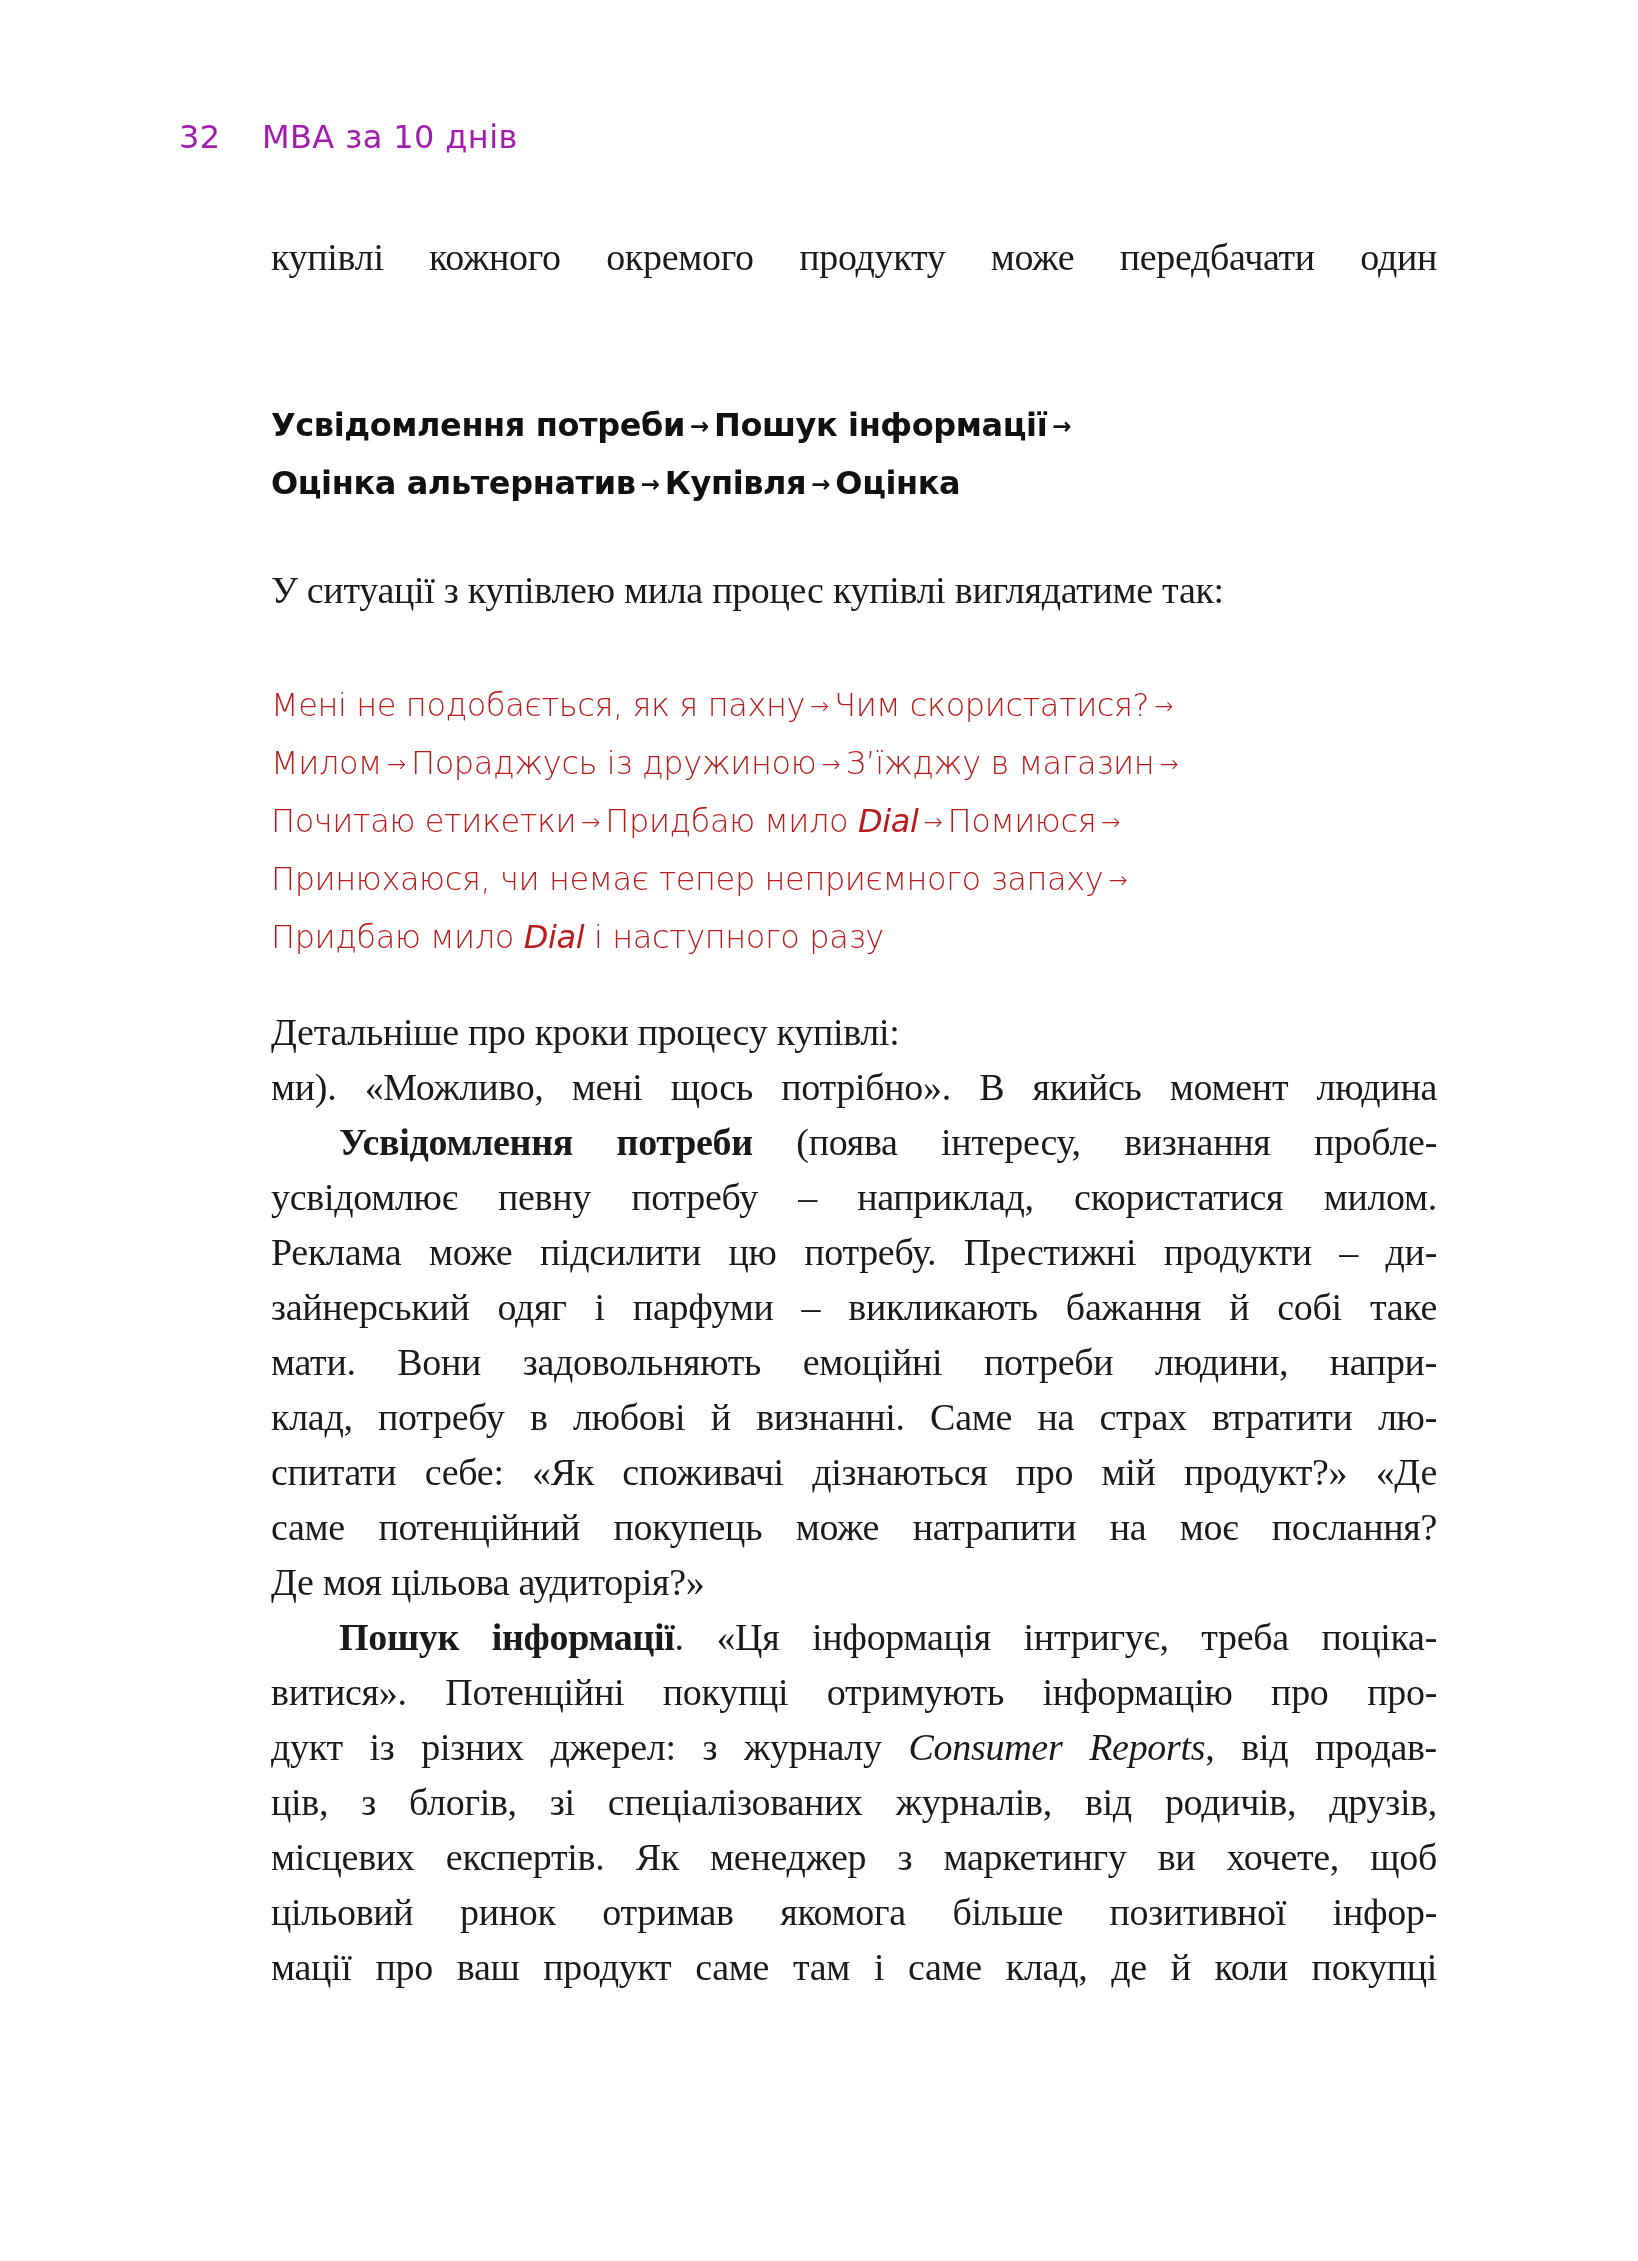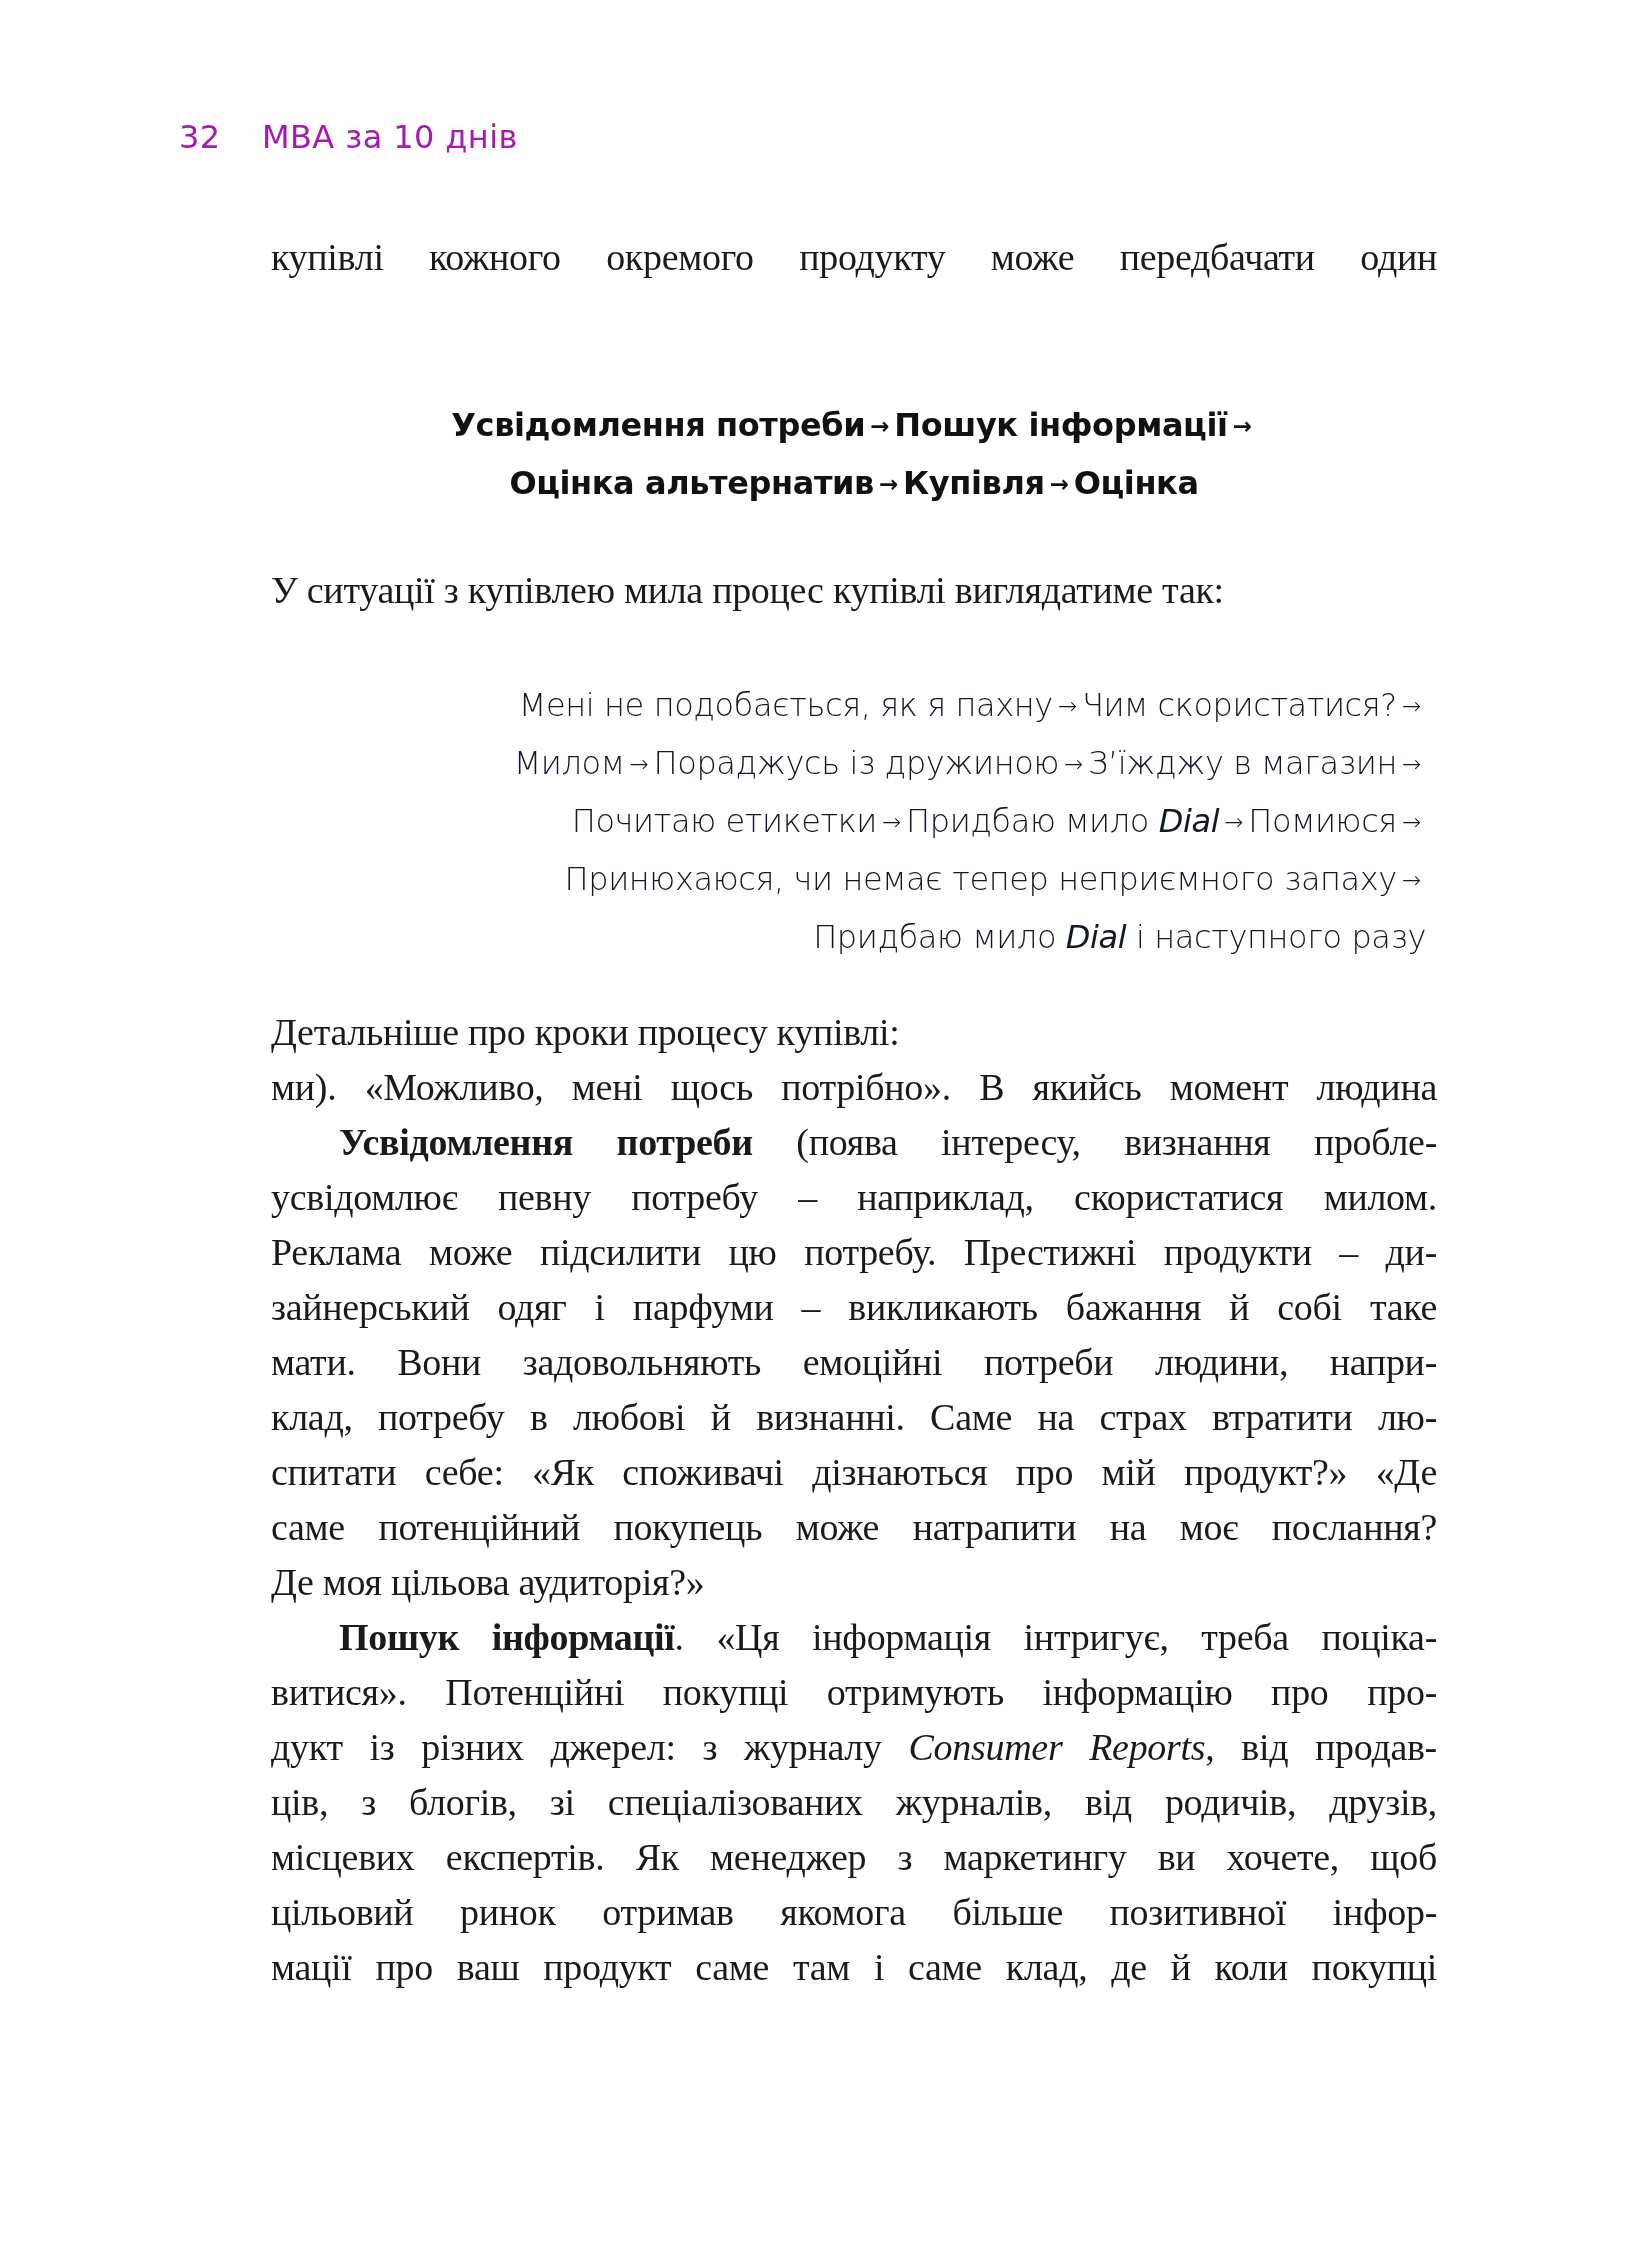--- a/index.html
+++ b/index.html
@@ -39,38 +39,38 @@
       line-height: 55px;
       color: #1a1a1a;
       text-align: justify;
       letter-spacing: -0.3px;
     }
     .steps {
       position: absolute;
       left: 271px;
       width: 1166px;
       top: 398px;
-      text-align: center;
+      text-align: left;
       font-family: "DejaVu Sans", sans-serif;
       font-weight: bold;
       font-size: 32px;
       line-height: 55px;
       color: #111;
       letter-spacing: -0.4px;
     }
     .soap {
       position: absolute;
-      left: 260px;
+      left: 271px;
       width: 1166px;
       top: 678px;
-      text-align: right;
+      text-align: left;
       font-family: "DejaVu Sans", sans-serif;
       font-size: 32px;
       line-height: 55px;
-      color: #0f172a;
+      color: #b91c1c;
       font-weight: 300;
       letter-spacing: -0.4px;
     }
     .arrow {
       font-size: 0.72em;
       display: inline-block;
       margin: 0 5.1px;
       position: relative;
       top: -1.7px;
     }

